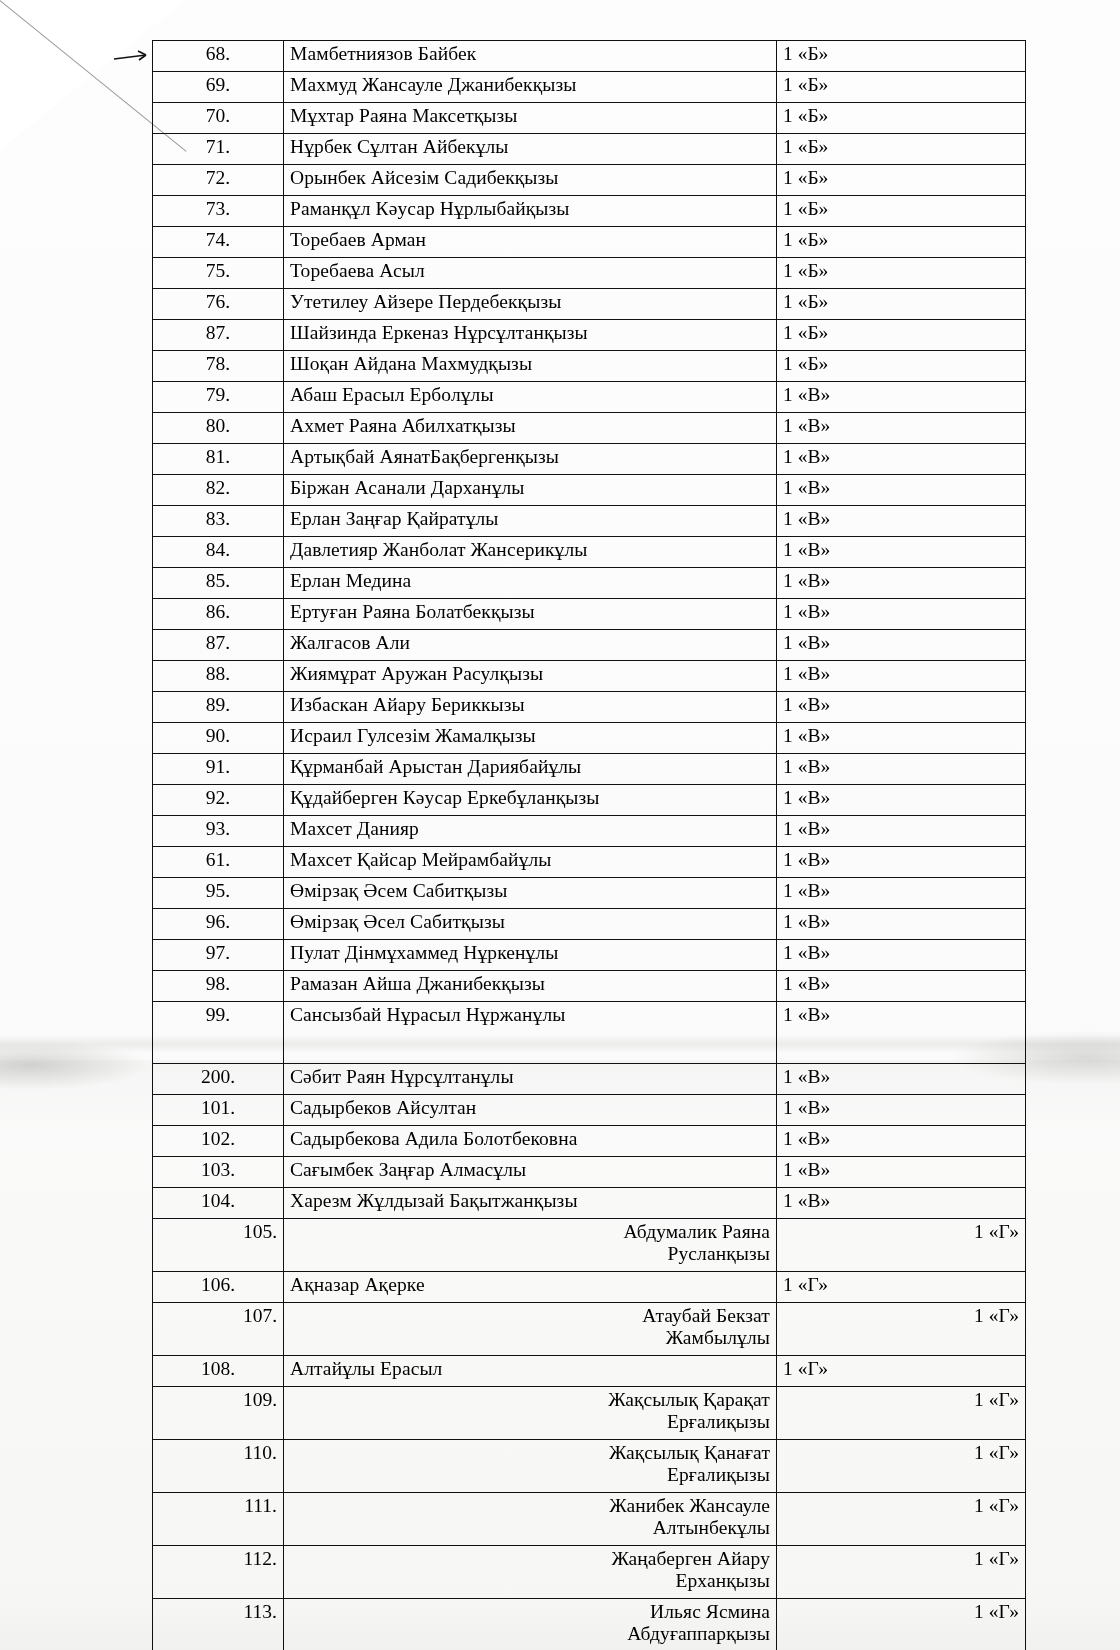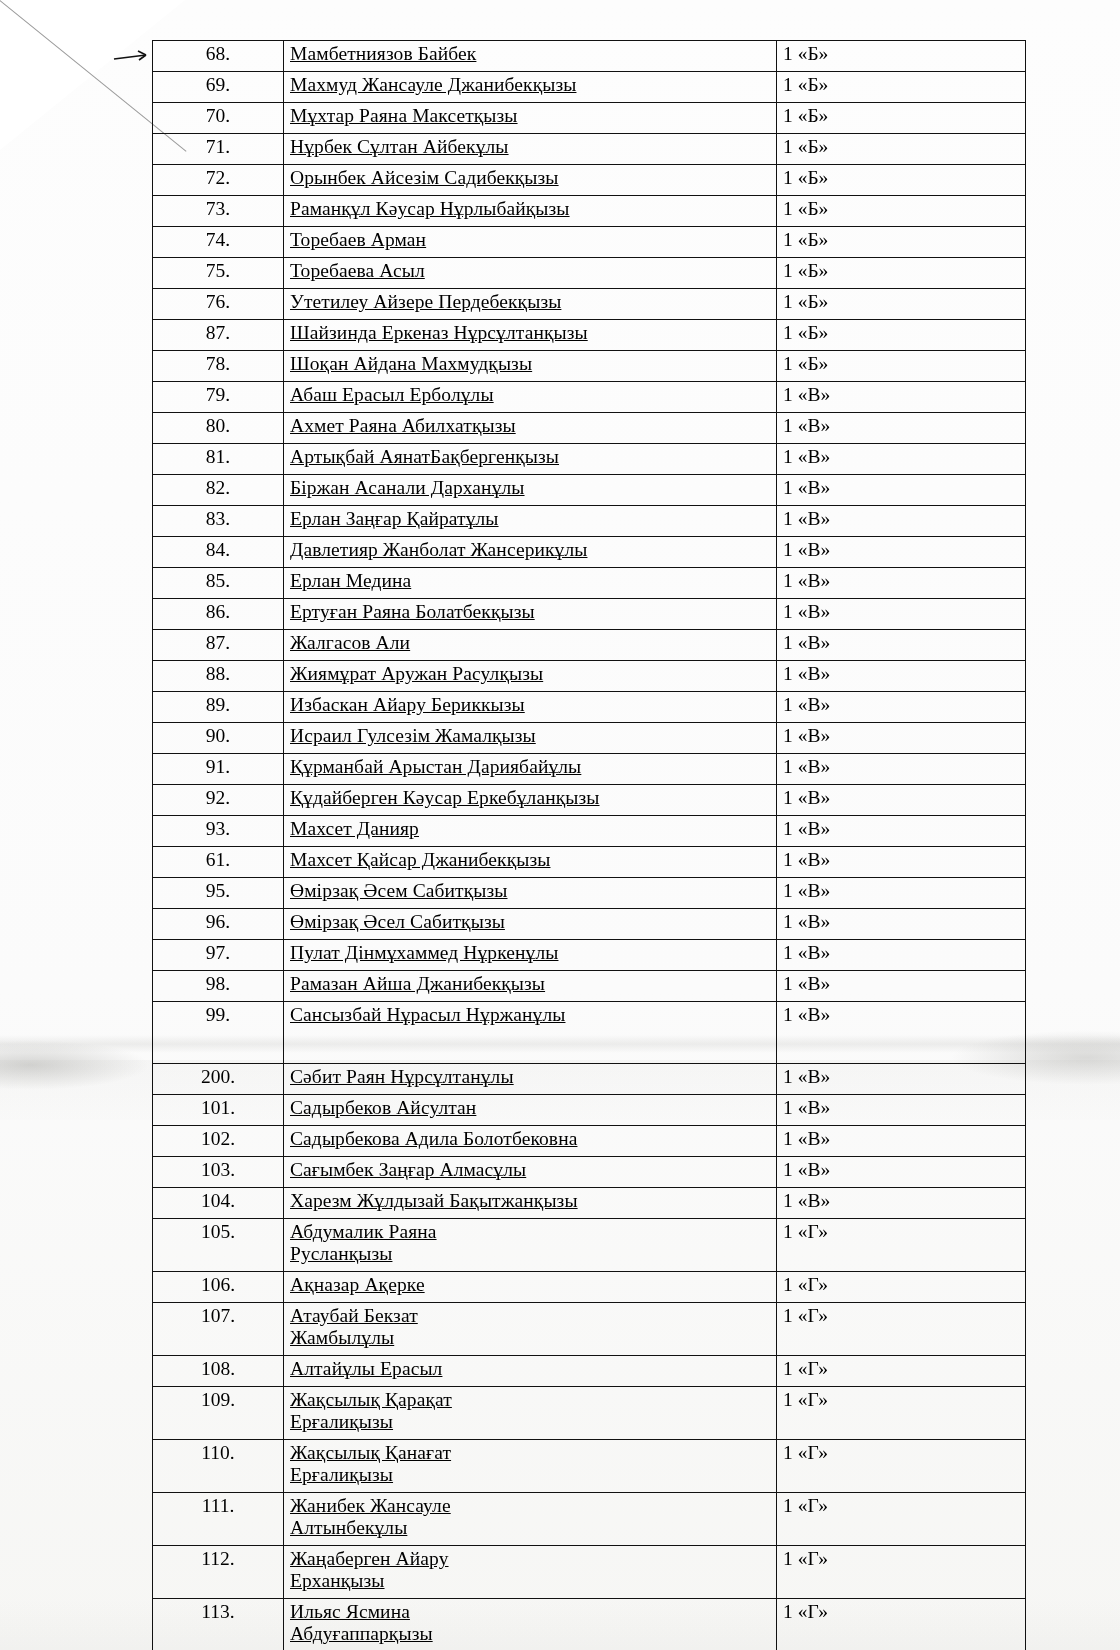--- a/index.html
+++ b/index.html
@@ -111,23 +111,23 @@
     width: 480px;
     font-size: 19px;
     letter-spacing: .1px;
   }
   td.cls {
     width: 236px;
     font-size: 19.5px;
     padding-left: 14px;
   }
   tr.h1 td { height: 25px; }
-  tr.h2 td { height: 47px; }
+  tr.h2 td { height: 47px; text-align: right; }
   tr.h3 td { height: 56px; }
-  .two-line { white-space: pre-line; text-decoration: underline; }
+  .two-line { white-space: pre-line; }
 </style>
 </head>
 <body>
 
 <div class="page">
   <div class="shadow-band band1"></div>
   <div class="shadow-band band2"></div>
   <div class="shadow-band band3"></div>
   <div class="smudge-l"></div>
   <div class="smudge-r"></div>
@@ -268,21 +268,21 @@
             <td class="name two-line">Құдайберген Кәусар Еркебұланқызы</td>
             <td class="cls">1 «В»</td>
           </tr>
           <tr class="h1">
             <td class="num">93.</td>
             <td class="name two-line">Махсет Данияр</td>
             <td class="cls">1 «В»</td>
           </tr>
           <tr class="h1">
             <td class="num">61.</td>
-            <td class="name two-line">Махсет Қайсар Джанибекқызы</td>
+            <td class="name two-line">Махсет Қайсар Мейрамбайұлы</td>
             <td class="cls">1 «В»</td>
           </tr>
           <tr class="h1">
             <td class="num">95.</td>
             <td class="name two-line">Өмірзақ Әсем Сабитқызы</td>
             <td class="cls">1 «В»</td>
           </tr>
           <tr class="h1">
             <td class="num">96.</td>
             <td class="name two-line">Өмірзақ Әсел Сабитқызы</td>

